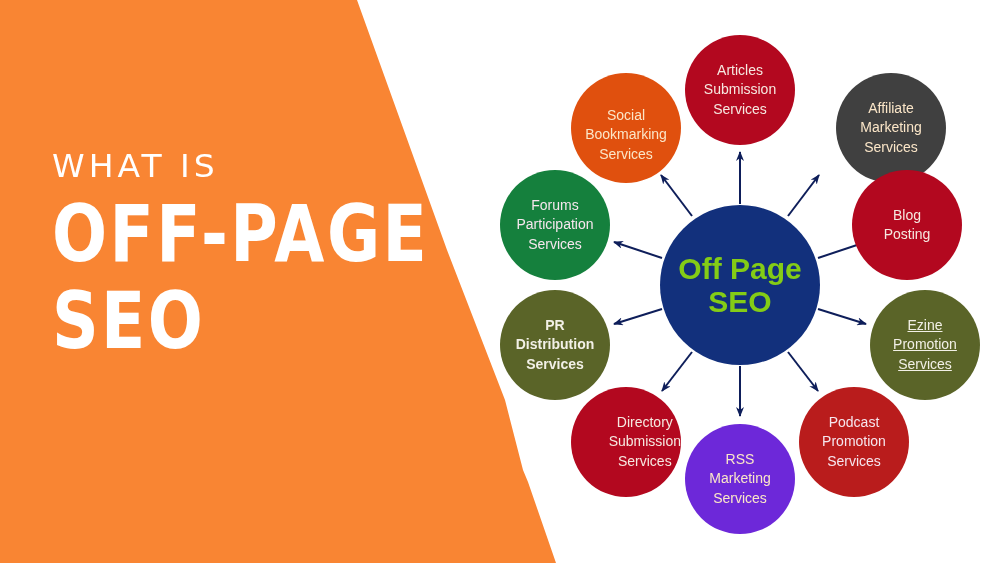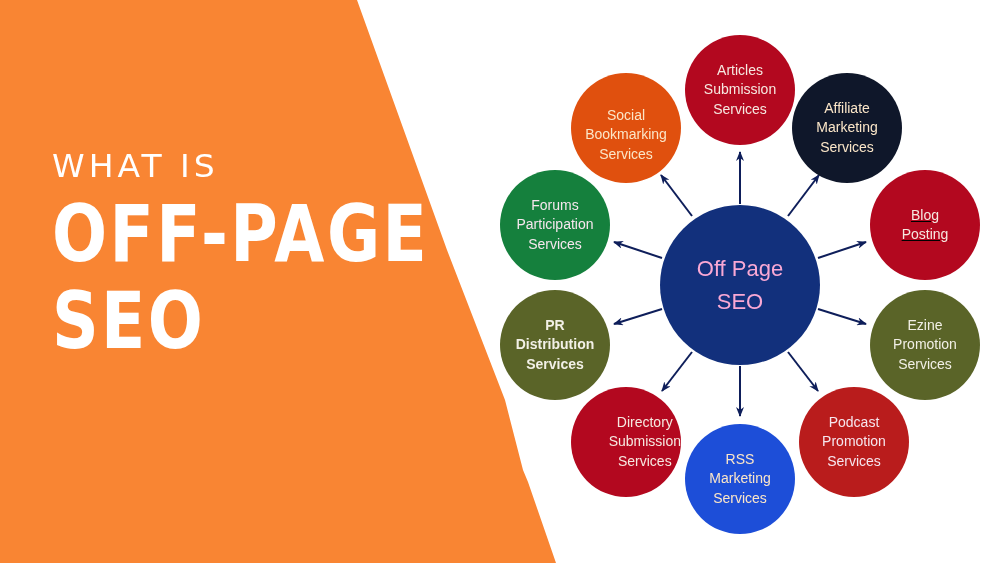--- a/index.html
+++ b/index.html
@@ -7,21 +7,21 @@
   #stage { position: absolute; left: 0; top: 0; width: 1000px; height: 563px; }
   #bg-svg { position: absolute; left: 0; top: 0; }
   .headline { position: absolute; left: 52px; color: #ffffff; font-family: "DejaVu Sans", sans-serif; }
   .headline-small { top: 148px; font-size: 33px; letter-spacing: 4px; font-weight: normal; transform: scaleY(0.95); transform-origin: left top; }
   .headline-big { font-size: 79px; font-weight: bold; line-height: 1; letter-spacing: 3px; transform: scaleX(0.82); transform-origin: left top; font-family: "DejaVu Sans", sans-serif; }
   .headline-l1 { top: 195px; }
   .headline-l2 { top: 282px; }
   .node { position: absolute; border-radius: 50%; display: flex; align-items: center; justify-content: center; text-align: center; box-sizing: border-box; }
   .node-label { font-size: 14px; line-height: 19.5px; white-space: pre-line; }
   .center-node { position: absolute; border-radius: 50%; display: flex; align-items: center; justify-content: center; text-align: center; }
-  .center-label { font-weight: normal; font-size: 22px; line-height: 33px; white-space: pre-line; color: #f9a8d4; }
+  .center-label { font-weight: bold; font-size: 30px; line-height: 33px; white-space: pre-line; color: #84cc16; }
 </style>
 </head>
 <body>
 
 <div id="stage">
   <svg id="bg-svg" width="1000" height="563" viewBox="0 0 1000 563">
     <defs>
       <marker id="arrowhead" markerWidth="10" markerHeight="8" refX="9" refY="4" orient="auto" markerUnits="userSpaceOnUse">
         <path d="M0,0 L10,4 L0,8 L3,4 Z" fill="#0E1E5A"></path>
       </marker>
@@ -49,40 +49,40 @@
     <span class="center-label">Off Page
 SEO</span>
   </div>
 
   <div id="nodes-container">
       <div class="node" style="left: 685px; top: 35px; width: 110px; height: 110px; background: rgb(179, 8, 31);">
         <span class="node-label" style="color: rgb(246, 232, 224);">Articles
 Submission
 Services</span>
       </div>
-      <div class="node" style="left: 792px; top: 73px; width: 110px; height: 110px; background: #0f172a;">
+      <div class="node" style="left: 836px; top: 73px; width: 110px; height: 110px; background: #404040;">
         <span class="node-label" style="color: rgb(251, 230, 200);">Affiliate
 Marketing
 Services</span>
       </div>
-      <div class="node" style="left: 870px; top: 170px; width: 110px; height: 110px; background: rgb(179, 8, 31); text-decoration: underline;">
+      <div class="node" style="left: 852px; top: 170px; width: 110px; height: 110px; background: rgb(179, 8, 31);">
         <span class="node-label" style="color: rgb(246, 232, 224);">Blog
 Posting</span>
       </div>
       <div class="node" style="left: 870px; top: 290px; width: 110px; height: 110px; background: rgb(90, 100, 40);">
-        <span class="node-label" style="color: rgb(242, 240, 230);">Ezine
+        <span class="node-label" style="color: rgb(242, 240, 230); text-decoration: underline;">Ezine
 Promotion
 Services</span>
       </div>
       <div class="node" style="left: 799px; top: 387px; width: 110px; height: 110px; background: #b91c1c; align-items: center;">
         <span class="node-label" style="color: rgb(246, 230, 238);">Podcast
 Promotion
 Services</span>
       </div>
-      <div class="node" style="left: 685px; top: 424px; width: 110px; height: 110px; background: #1d4ed8;">
+      <div class="node" style="left: 685px; top: 424px; width: 110px; height: 110px; background: #6d28d9;">
         <span class="node-label" style="color: rgb(251, 230, 200);">RSS
 Marketing
 Services</span>
       </div>
       <div class="node" style="left: 571px; top: 387px; width: 110px; height: 110px; background: rgb(179, 8, 31); justify-content: flex-end;">
         <span class="node-label" style="color: rgb(246, 232, 224);">Directory
 Submission
 Services</span>
       </div>
       <div class="node" style="left: 500px; top: 290px; width: 110px; height: 110px; background: rgb(90, 100, 40);">

